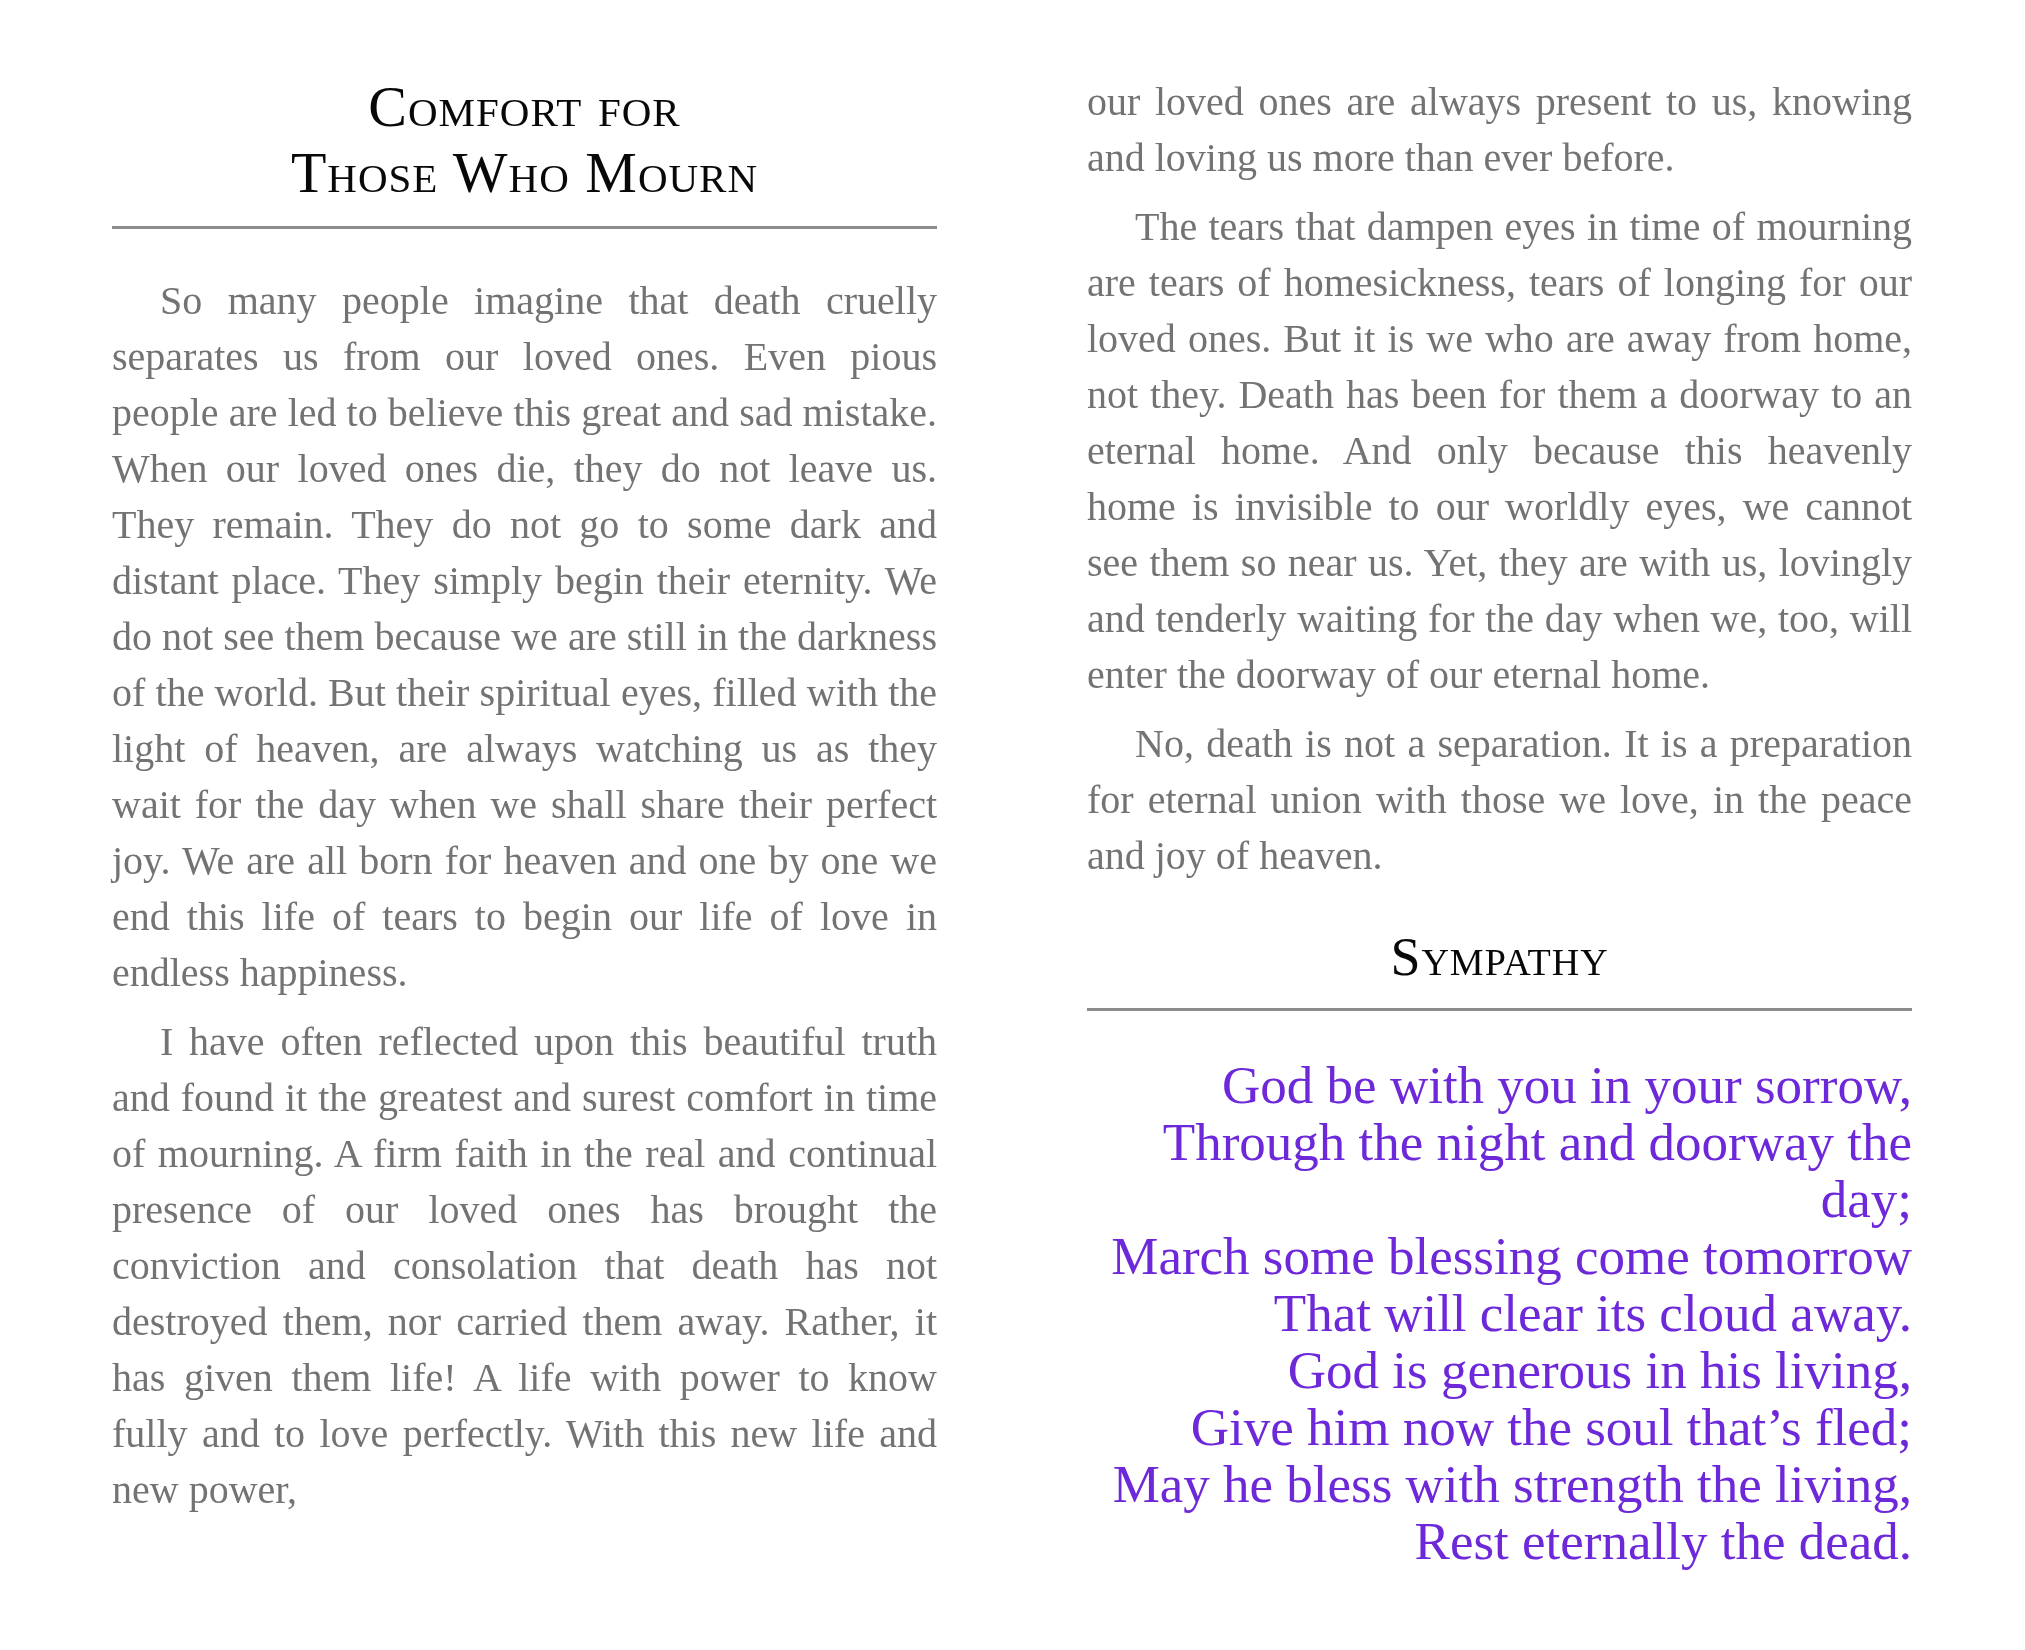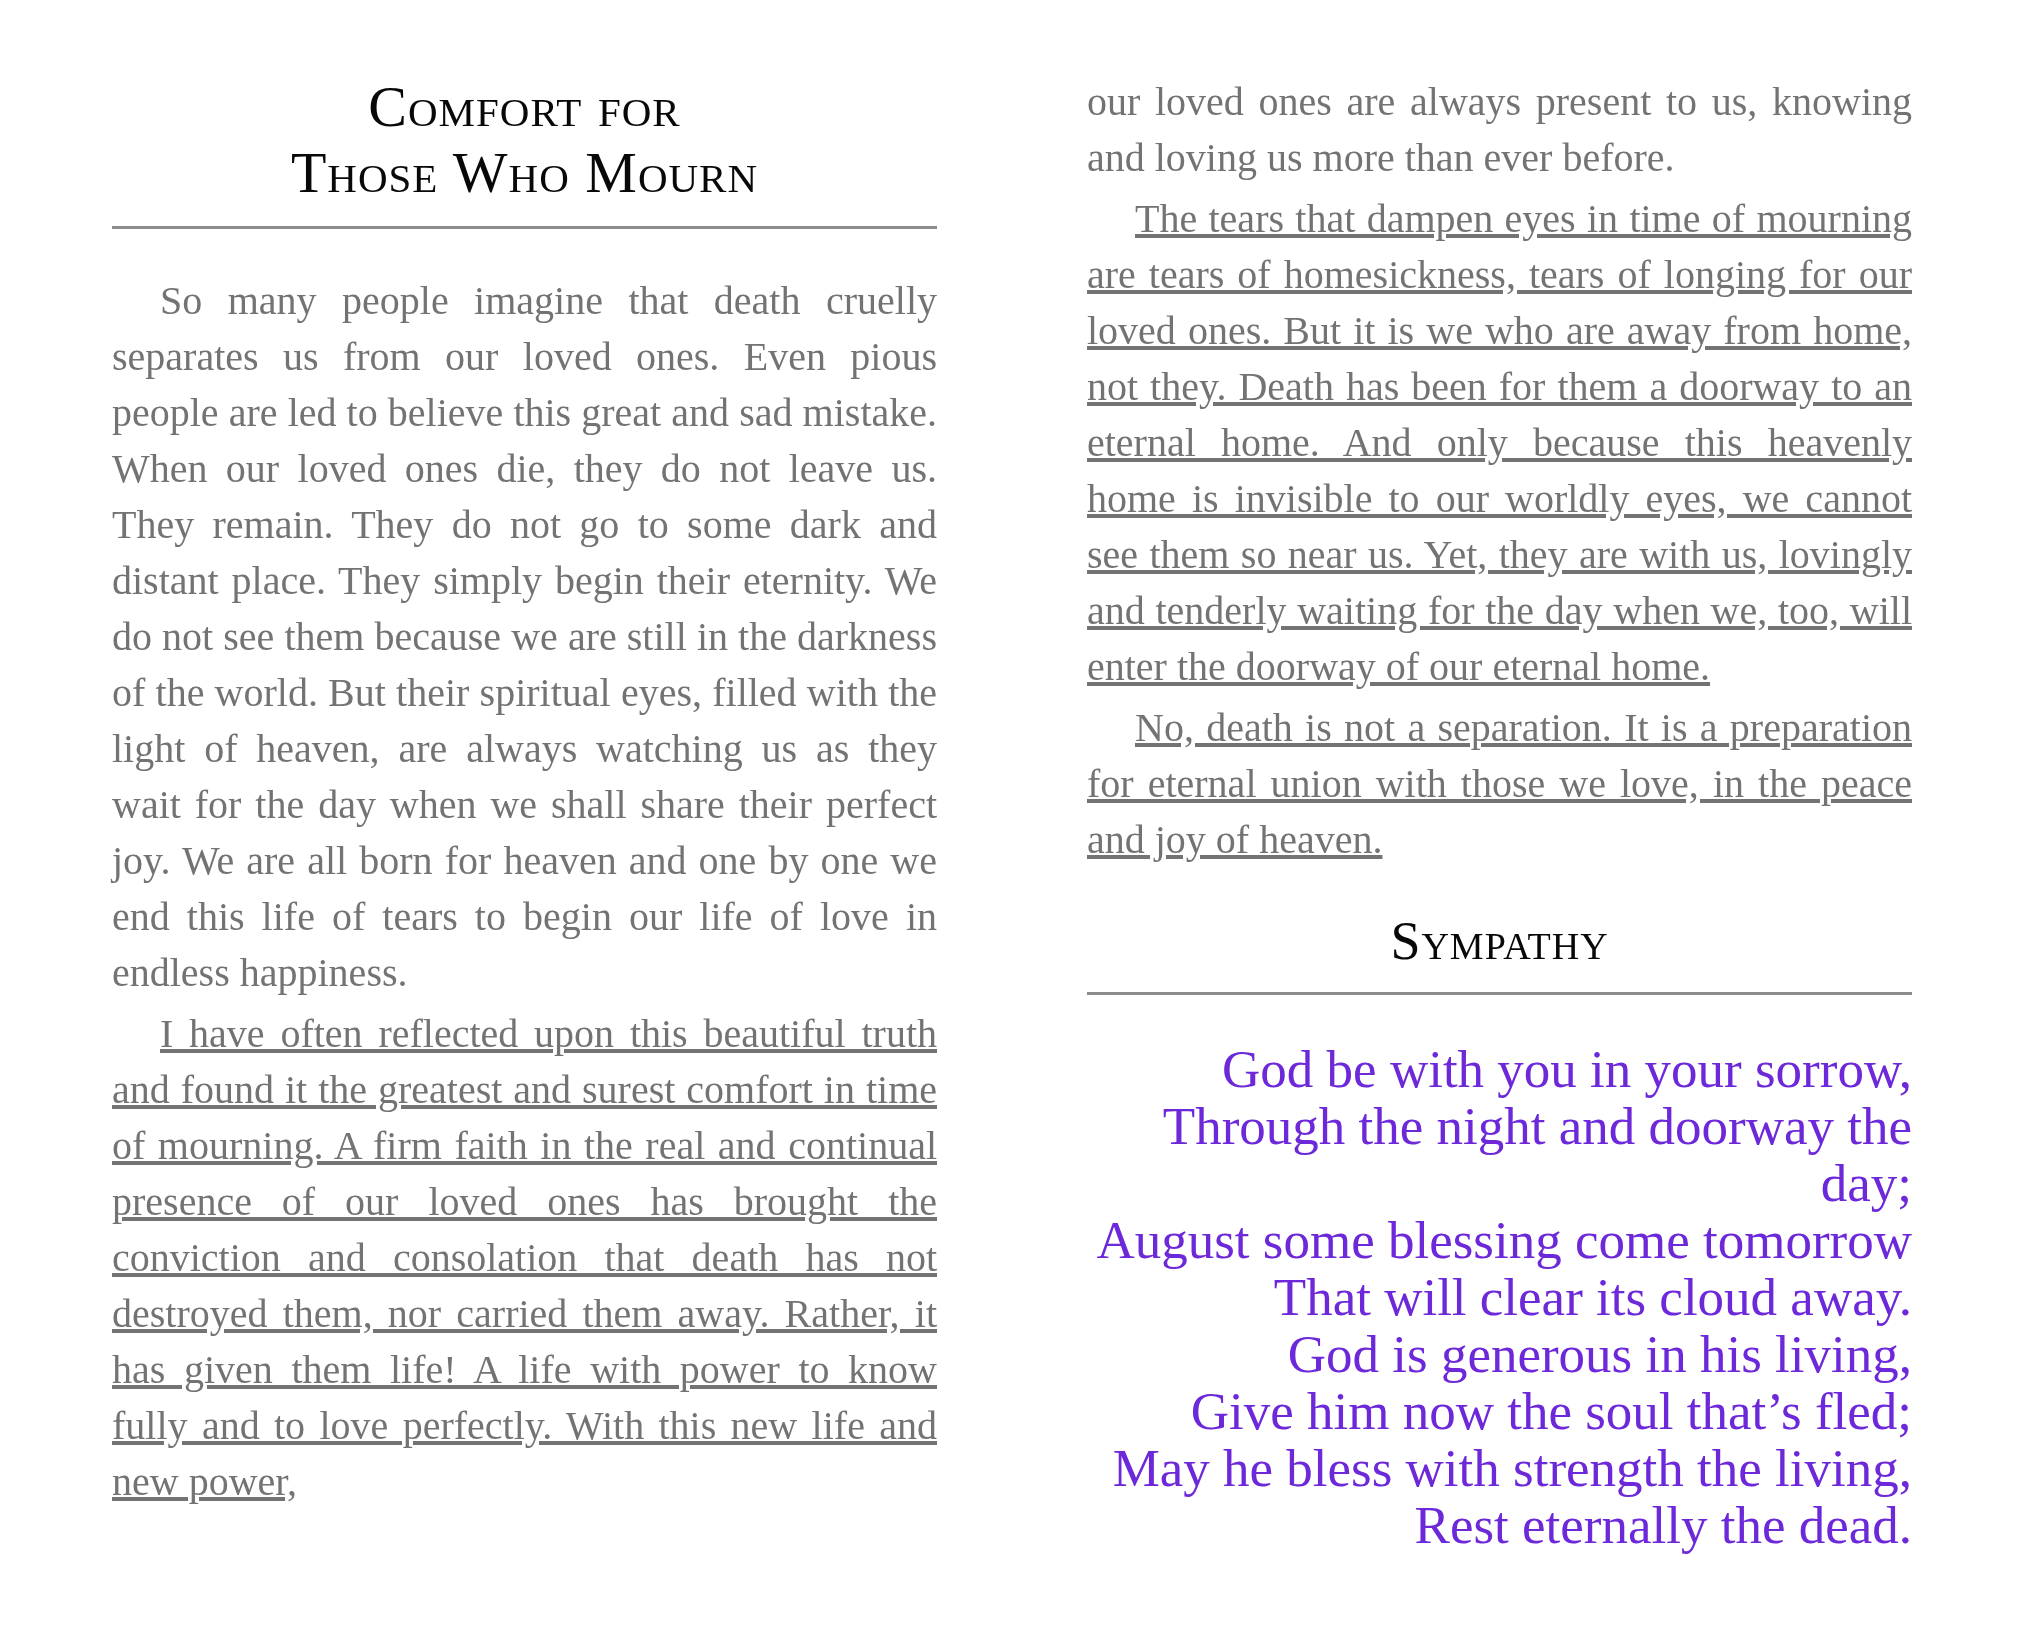--- a/index.html
+++ b/index.html
@@ -48,22 +48,21 @@
     margin-top: 44px;
   }
   .body-text p {
     margin: 0;
     font-size: 40px;
     line-height: 56px;
     text-align: justify;
     color: #737373;
   }
   .body-text p + p {
-    margin-top: 5px;
-    text-decoration: underline;
+    margin-top: 13px;
   }
   .body-text p.indented {
     text-indent: 48px;
   }
   
   .sympathy-head {
     margin-top: 42px;
   }
   .sympathy-head .heading {
     font-size: 54px;
@@ -104,21 +103,21 @@
     </div>
 
     <div class="sympathy-head">
       <div class="heading">Sympathy</div>
       <hr class="heading-rule">
     </div>
 
     <div class="poem">
       <div class="poem-line">God be with you in your sorrow,</div>
       <div class="poem-line">Through the night and doorway the day;</div>
-      <div class="poem-line">August some blessing come tomorrow</div>
+      <div class="poem-line">March some blessing come tomorrow</div>
       <div class="poem-line">That will clear its cloud away.</div>
       <div class="poem-line">God is generous in his living,</div>
       <div class="poem-line">Give him now the soul that’s fled;</div>
       <div class="poem-line">May he bless with strength the living,</div>
       <div class="poem-line">Rest eternally the dead.</div>
     </div>
   </div>
 
 </div>
 

